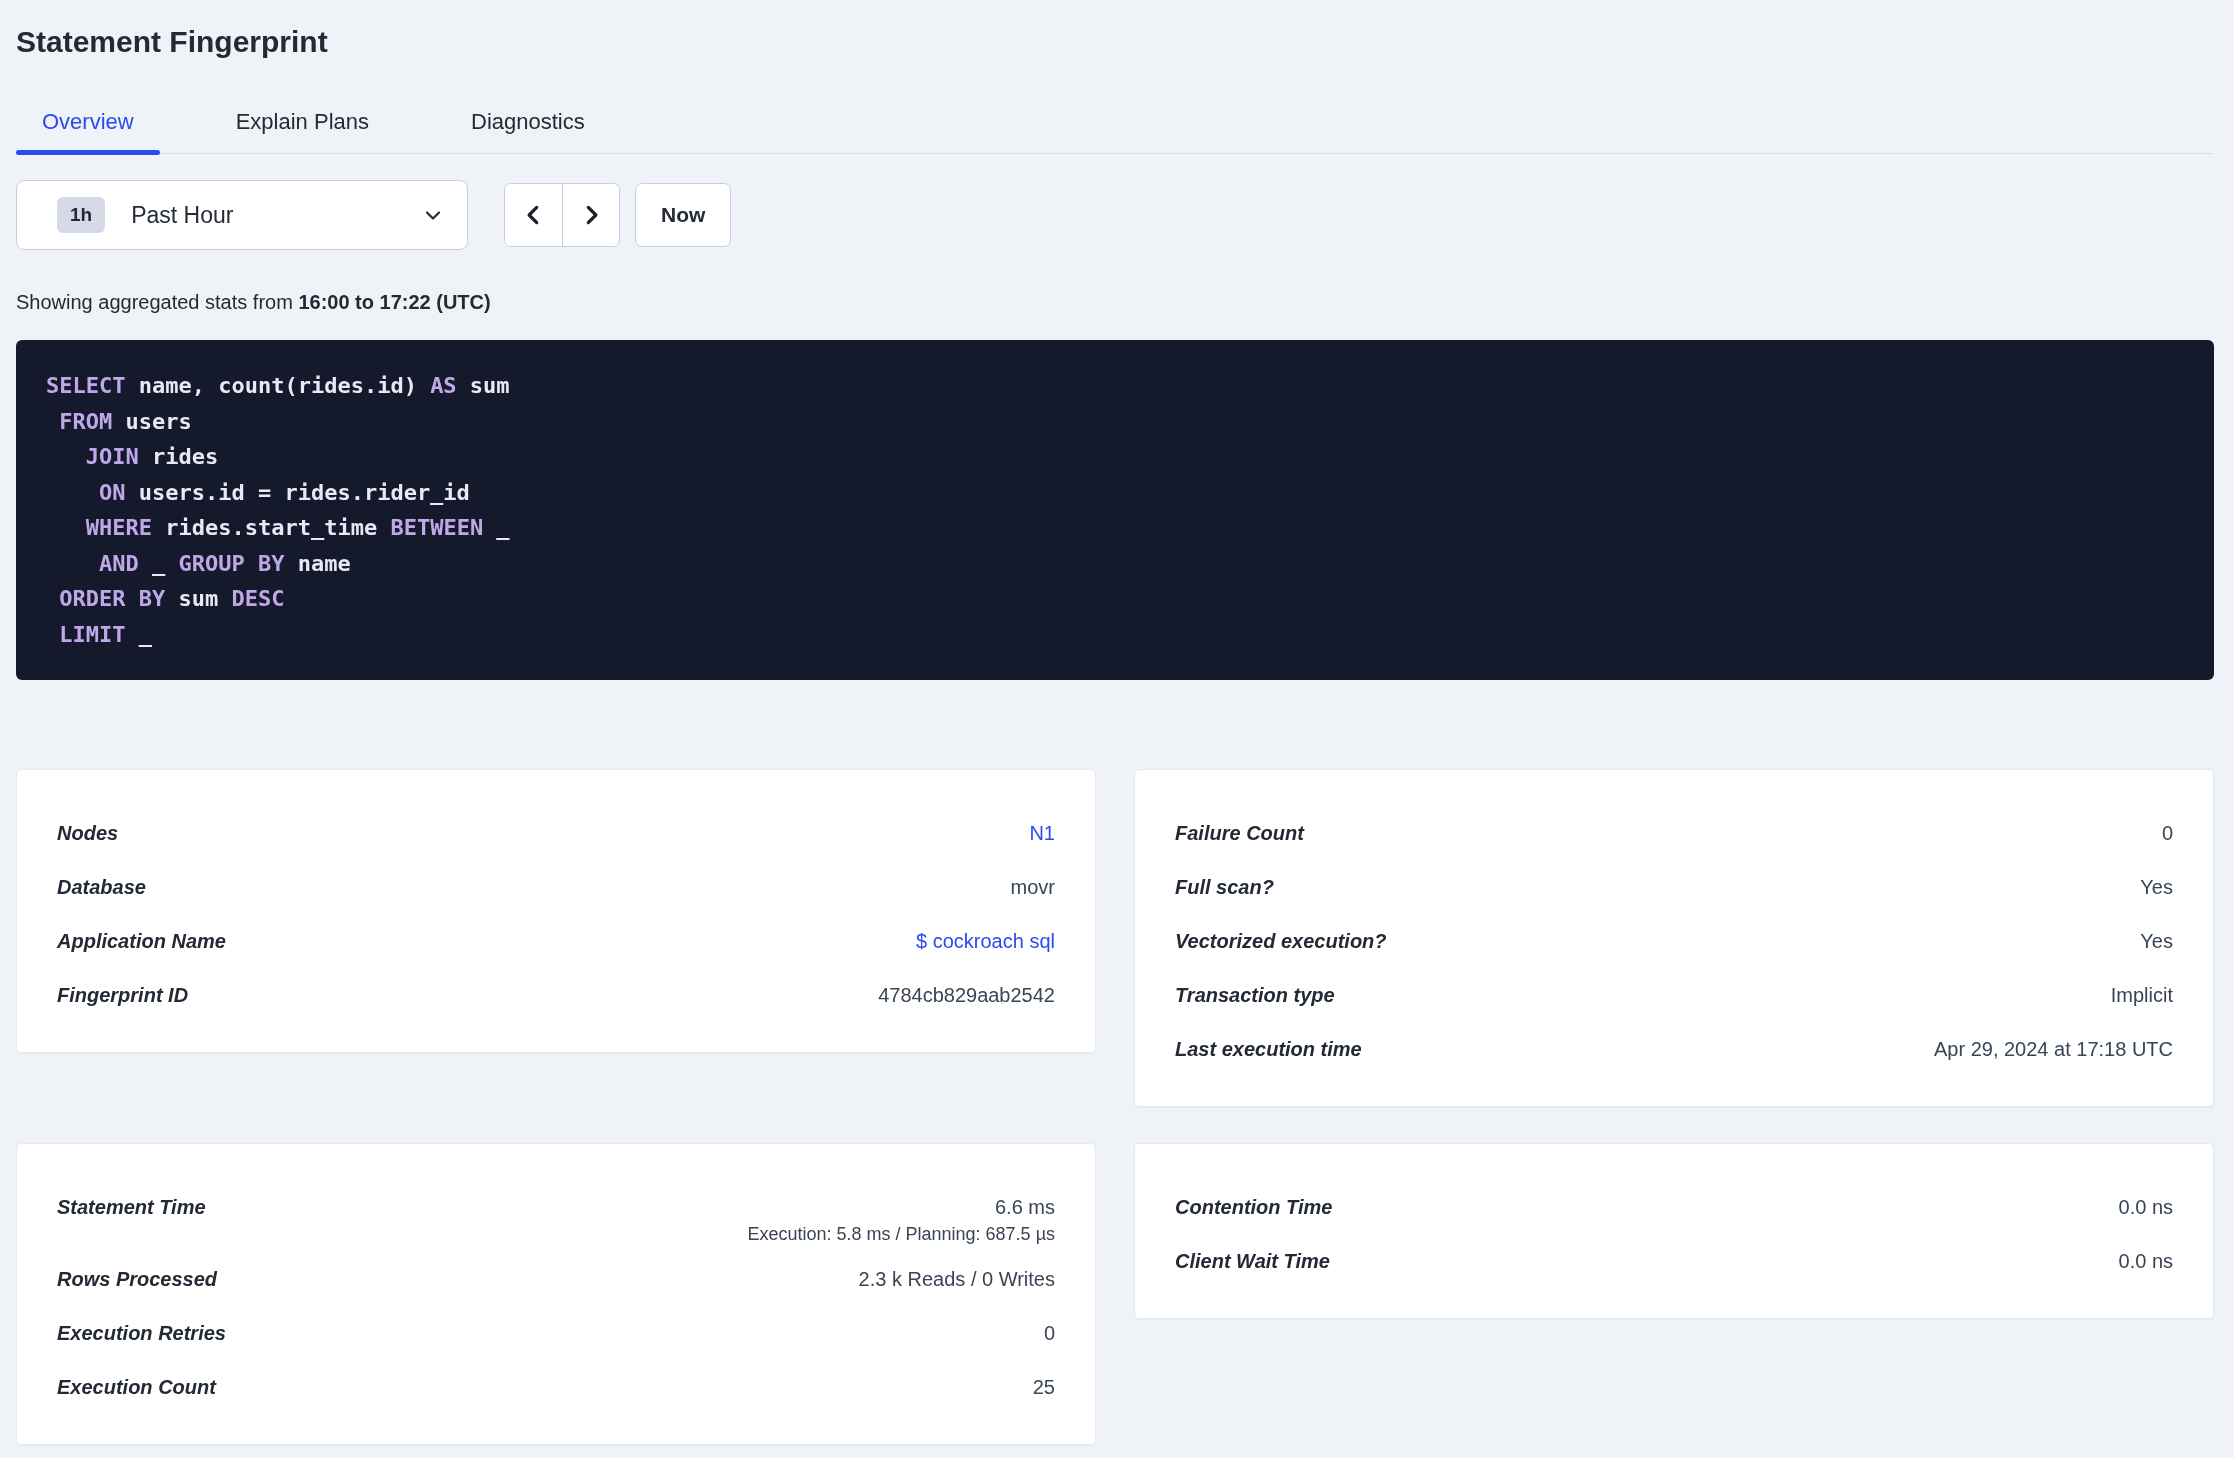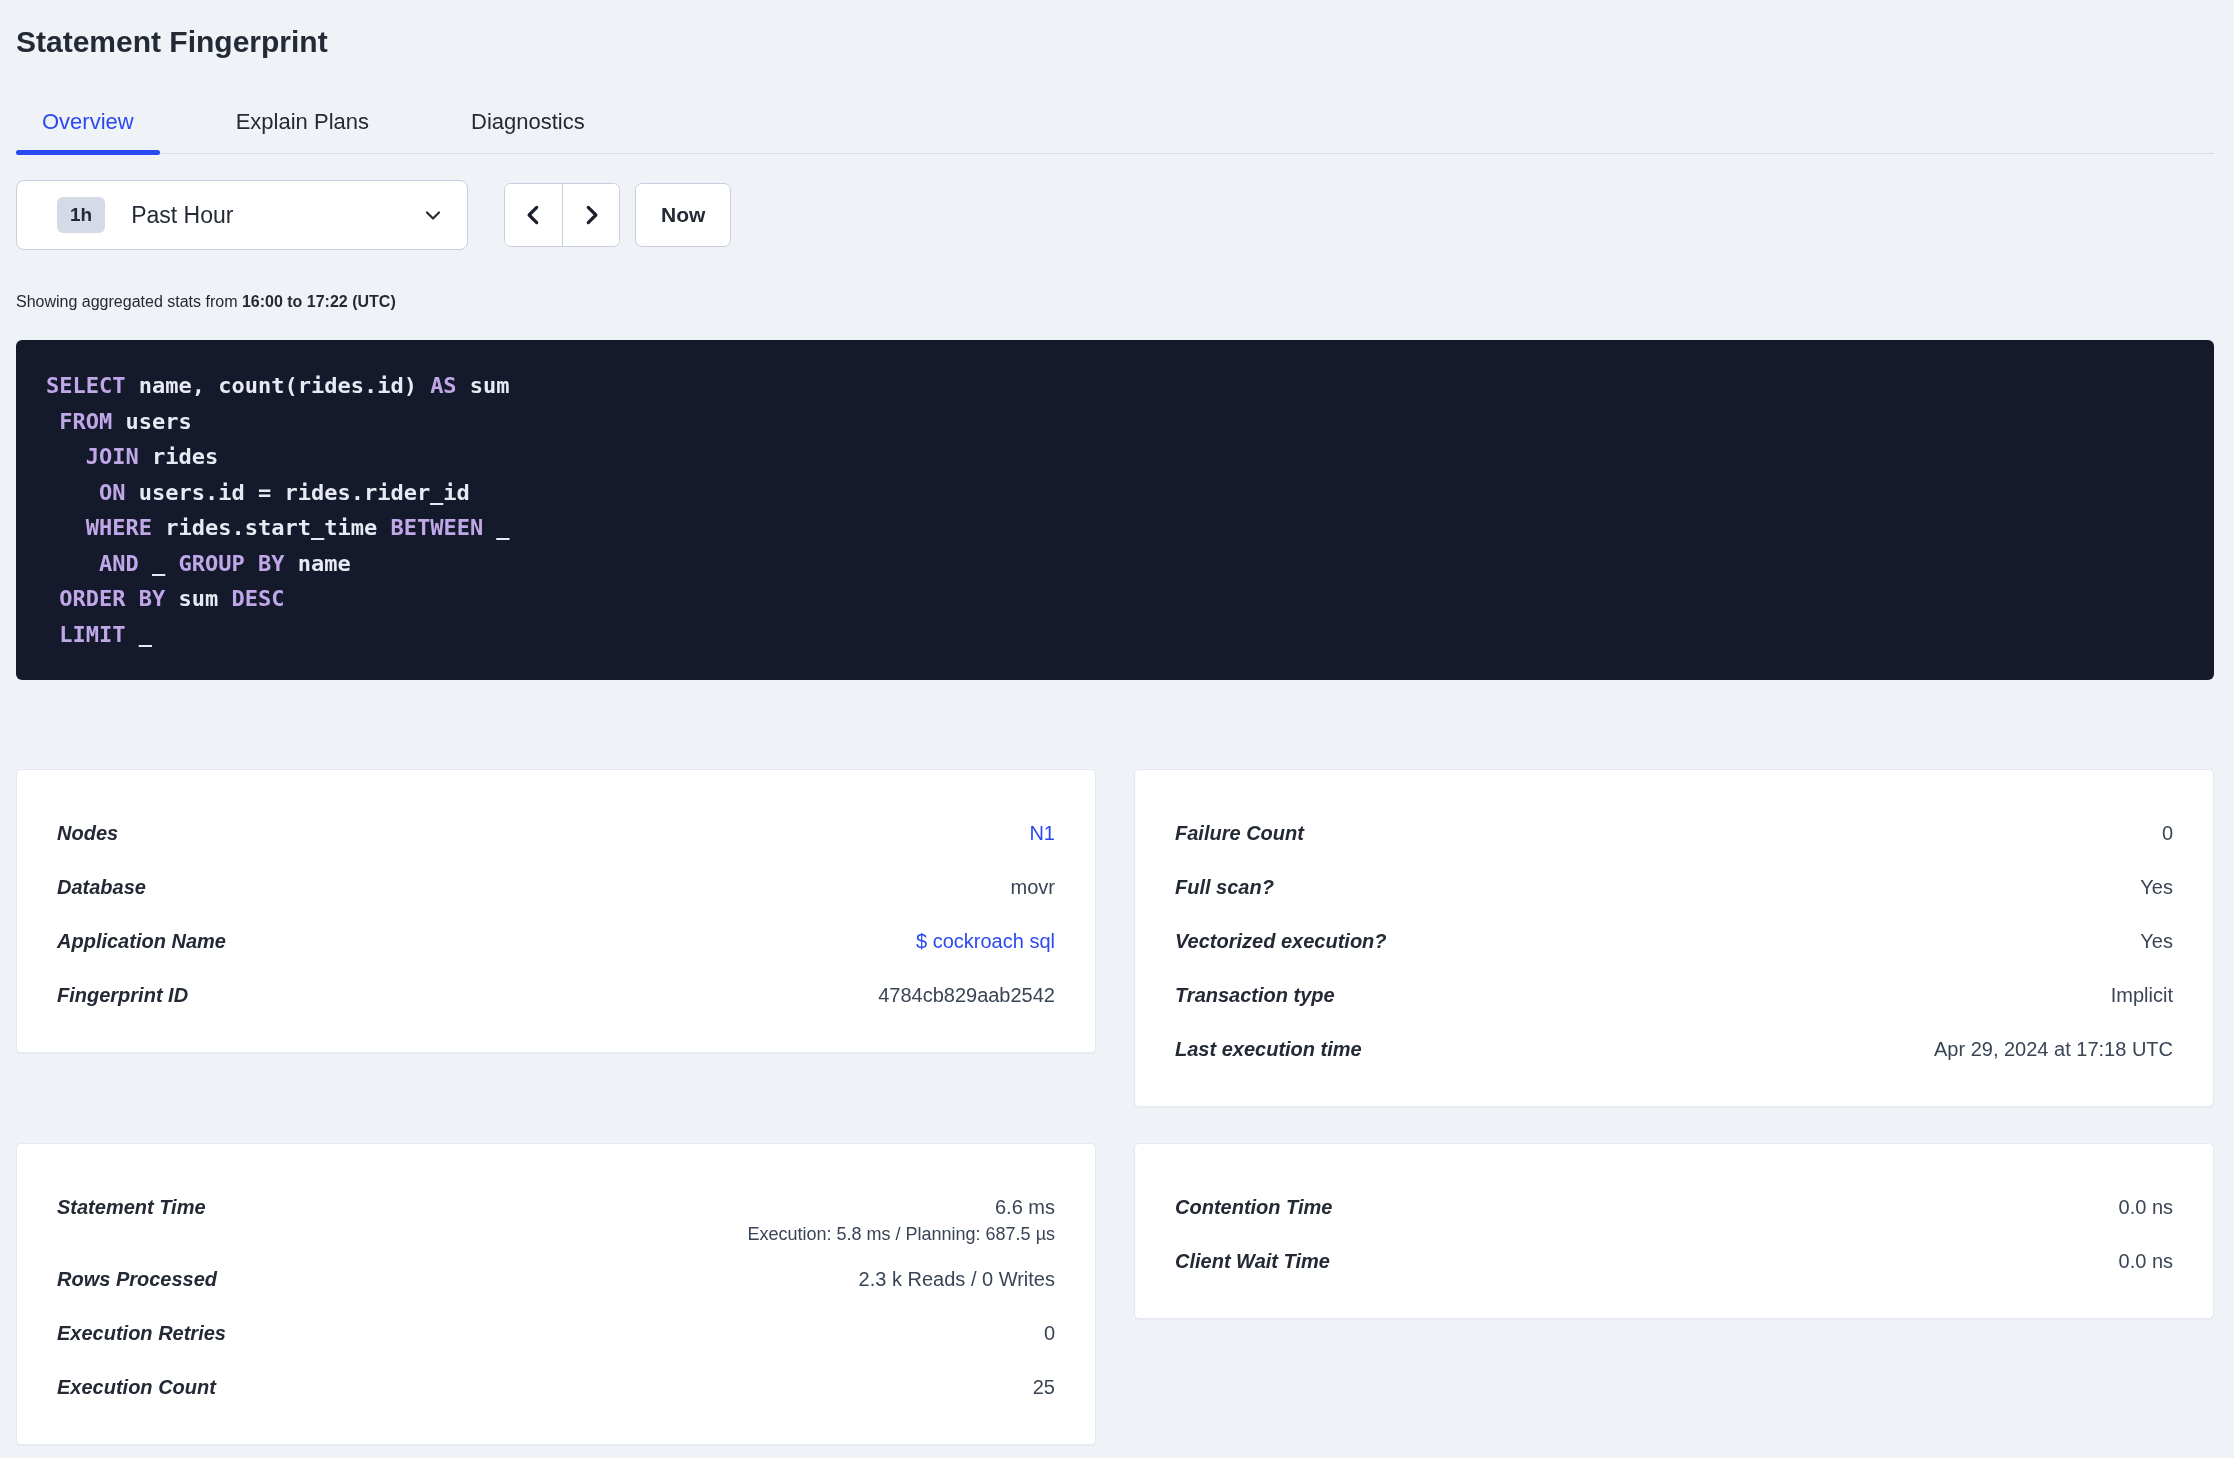--- a/index.html
+++ b/index.html
@@ -34,21 +34,21 @@
   .arrow-group{display:flex;height:64px;margin-left:36px;background:#fff;border:1px solid var(--btn-border);border-radius:7px;overflow:hidden;}
   .arrow-btn{width:57px;display:flex;align-items:center;justify-content:center;background:#fff;border:none;cursor:pointer;padding:0;}
   .arrow-btn + .arrow-btn{border-left:1px solid var(--btn-border);}
   .now-btn{
     margin-left:15px;height:64px;padding:0 25px;background:#fff;border:1px solid var(--btn-border);
     border-radius:7px;font-size:21px;font-weight:700;color:var(--dark);cursor:pointer;
     font-family:"Liberation Sans",sans-serif;
   }
 
   
-  .agg{margin:40px 0 0 0;font-size:16px;line-height:24px;color:var(--dark);}
+  .agg{margin:40px 0 0 0;font-size:20px;line-height:24px;color:var(--dark);}
   .agg b{font-weight:700;}
 
   
   .sql-box{
     margin-top:26px;background:var(--code-bg);border-radius:6px;padding:28px 30px;
     font-family:"DejaVu Sans Mono",monospace;font-size:22px;font-weight:700;
     line-height:35.5px;color:var(--code-text);white-space:pre;
   }
   .sql-box .kw{color:var(--kw);}
 

